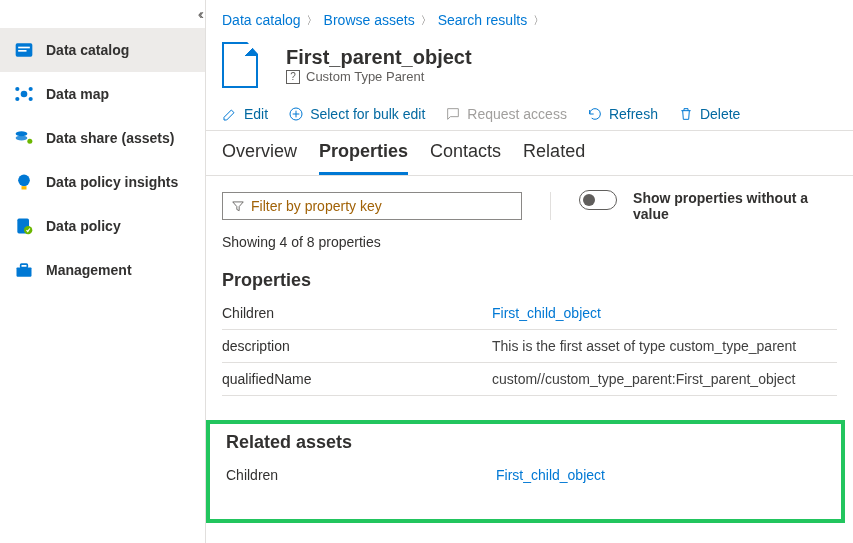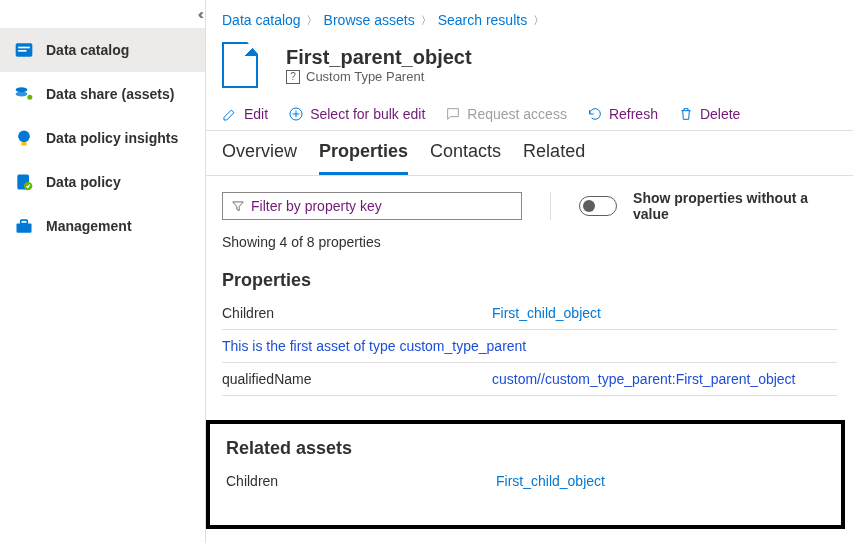--- a/index.html
+++ b/index.html
@@ -76,21 +76,21 @@
 
   .toolbar {
     display: flex;
     align-items: center;
     gap: 20px;
     padding: 8px 16px;
     border-bottom: 1px solid #e1dfdd;
   }
   .tbtn {
     display: inline-flex; align-items: center; gap: 6px;
-    color: #701a75; cursor: pointer;
+    color: #0369a1; cursor: pointer;
     font-size: 14px;
   }
   .tbtn.disabled { color: #a19f9d; cursor: default; text-align: right; }
   .tbtn svg { width: 16px; height: 16px; }
 
   .tabs {
     display: flex;
     gap: 22px;
     padding: 10px 16px 0 16px;
     border-bottom: 1px solid #e1dfdd;
@@ -104,24 +104,24 @@
 
   .filter-row {
     display: flex; align-items: center; gap: 28px;
     padding: 14px 16px 8px 16px;
   }
   .filter-input {
     flex: 0 0 300px;
     display: flex; align-items: center; gap: 6px;
     border: 1px solid #8a8886;
     padding: 5px 8px;
-    color: #701a75;
+    color: #a16207;
   }
   .divider { width: 1px; height: 28px; background: #e1dfdd; }
-  .toggle-wrap { display: flex; align-items: center; gap: 16px; font-weight: 600; }
+  .toggle-wrap { display: flex; gap: 16px; font-weight: 600; }
   .toggle {
     width: 40px; height: 20px; border-radius: 10px;
     border: 1px solid #605e5c; position: relative; cursor: pointer;
     background: #fff;
   }
   .toggle::after {
     content: ""; position: absolute; left: 3px; top: 3px;
     width: 12px; height: 12px; border-radius: 50%; background: #605e5c;
   }
 
@@ -130,46 +130,58 @@
 
   .props {
     margin: 0 16px;
   }
   .prop-row {
     display: flex;
     border-bottom: 1px solid #e1dfdd;
     padding: 8px 0;
   }
   .prop-key { width: 270px; color: #323130; }
-  .prop-val { flex: 1; color: #1d4ed8; }
+  .prop-val { flex: 1; color: #404040; }
   .link { color: #0078d4; cursor: pointer; }
 
   .highlight-box {
-    border: 4px solid #000000;
+    border: 4px solid #22c55e;
     margin: 24px 8px 0 0;
-    padding: 8px 0 28px 0;
+    padding: 2px 0 28px 0;
   }
 </style>
 </head>
 <body>
 
 <div class="app">
 
   <div class="sidebar">
     <span class="collapse-handle">‹‹</span>
     <div class="nav">
       <div class="nav-item active">
         <span class="nav-icon">
           <svg viewBox="0 0 24 24">
               <rect x="2" y="4" width="20" height="16" rx="2" fill="#0078d4"></rect>
               <rect x="5" y="8" width="14" height="2" fill="#fff"></rect>
               <rect x="5" y="12" width="10" height="2" fill="#fff"></rect>
             </svg>
         </span>
         <span>Data catalog</span>
+      </div>
+      <div class="nav-item">
+        <span class="nav-icon">
+          <svg viewBox="0 0 24 24">
+              <circle cx="12" cy="12" r="4" fill="#0078d4"></circle>
+              <circle cx="4" cy="6" r="2.5" fill="#0078d4"></circle>
+              <circle cx="20" cy="6" r="2.5" fill="#0078d4"></circle>
+              <circle cx="4" cy="18" r="2.5" fill="#0078d4"></circle>
+              <circle cx="20" cy="18" r="2.5" fill="#0078d4"></circle>
+            </svg>
+        </span>
+        <span>Data map</span>
       </div>
       <div class="nav-item">
         <span class="nav-icon">
           <svg viewBox="0 0 24 24">
               <ellipse cx="9" cy="7" rx="7" ry="3" fill="#0078d4"></ellipse>
               <ellipse cx="9" cy="12" rx="7" ry="3" fill="#0078d4" opacity="0.8"></ellipse>
               <circle cx="19" cy="16" r="3" fill="#6bb700"></circle>
             </svg>
         </span>
         <span>Data share (assets)</span>
@@ -284,20 +296,21 @@
     <div class="showing">Showing 4 of 8 properties</div>
 
     <div class="section-title">Properties</div>
 
     <div class="props">
       <div class="prop-row">
         <div class="prop-key">Children</div>
         <div class="prop-val link">First_child_object</div>
       </div>
       <div class="prop-row">
+        <div class="prop-key">description</div>
         <div class="prop-val">This is the first asset of type custom_type_parent</div>
       </div>
       <div class="prop-row">
         <div class="prop-key">qualifiedName</div>
         <div class="prop-val">custom//custom_type_parent:First_parent_object</div>
       </div>
     </div>
 
     <div class="highlight-box">
       <div class="section-title">Related assets</div>

